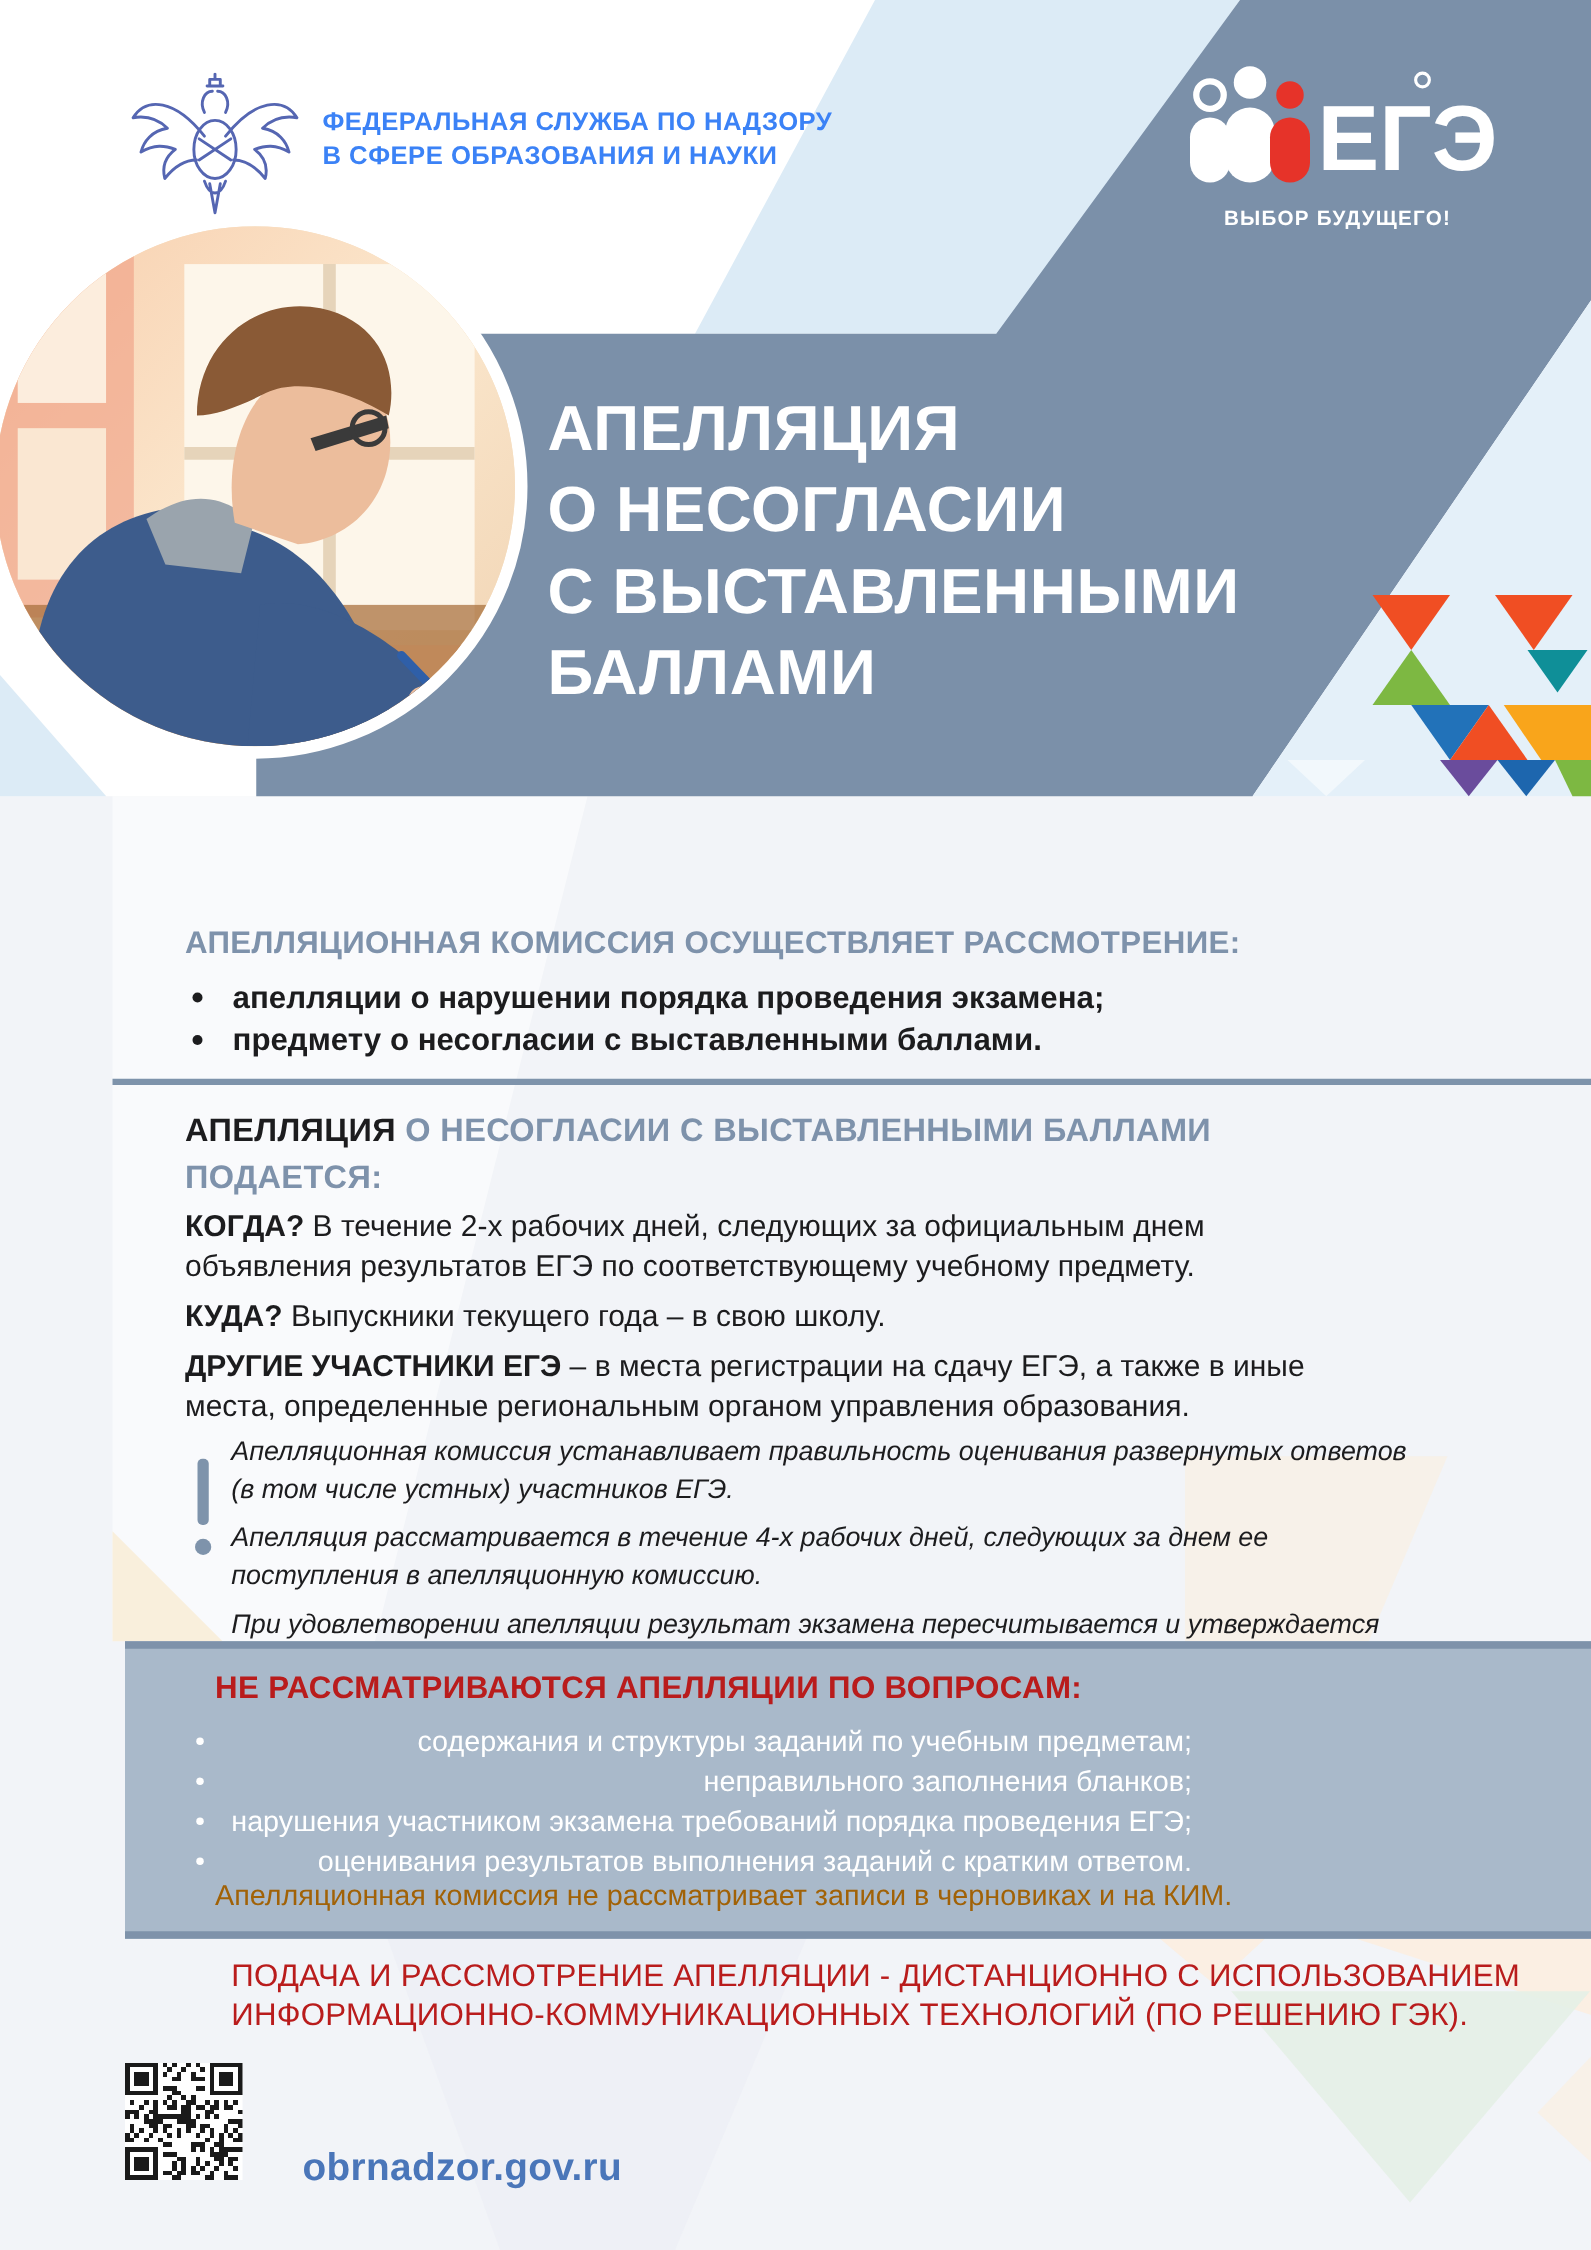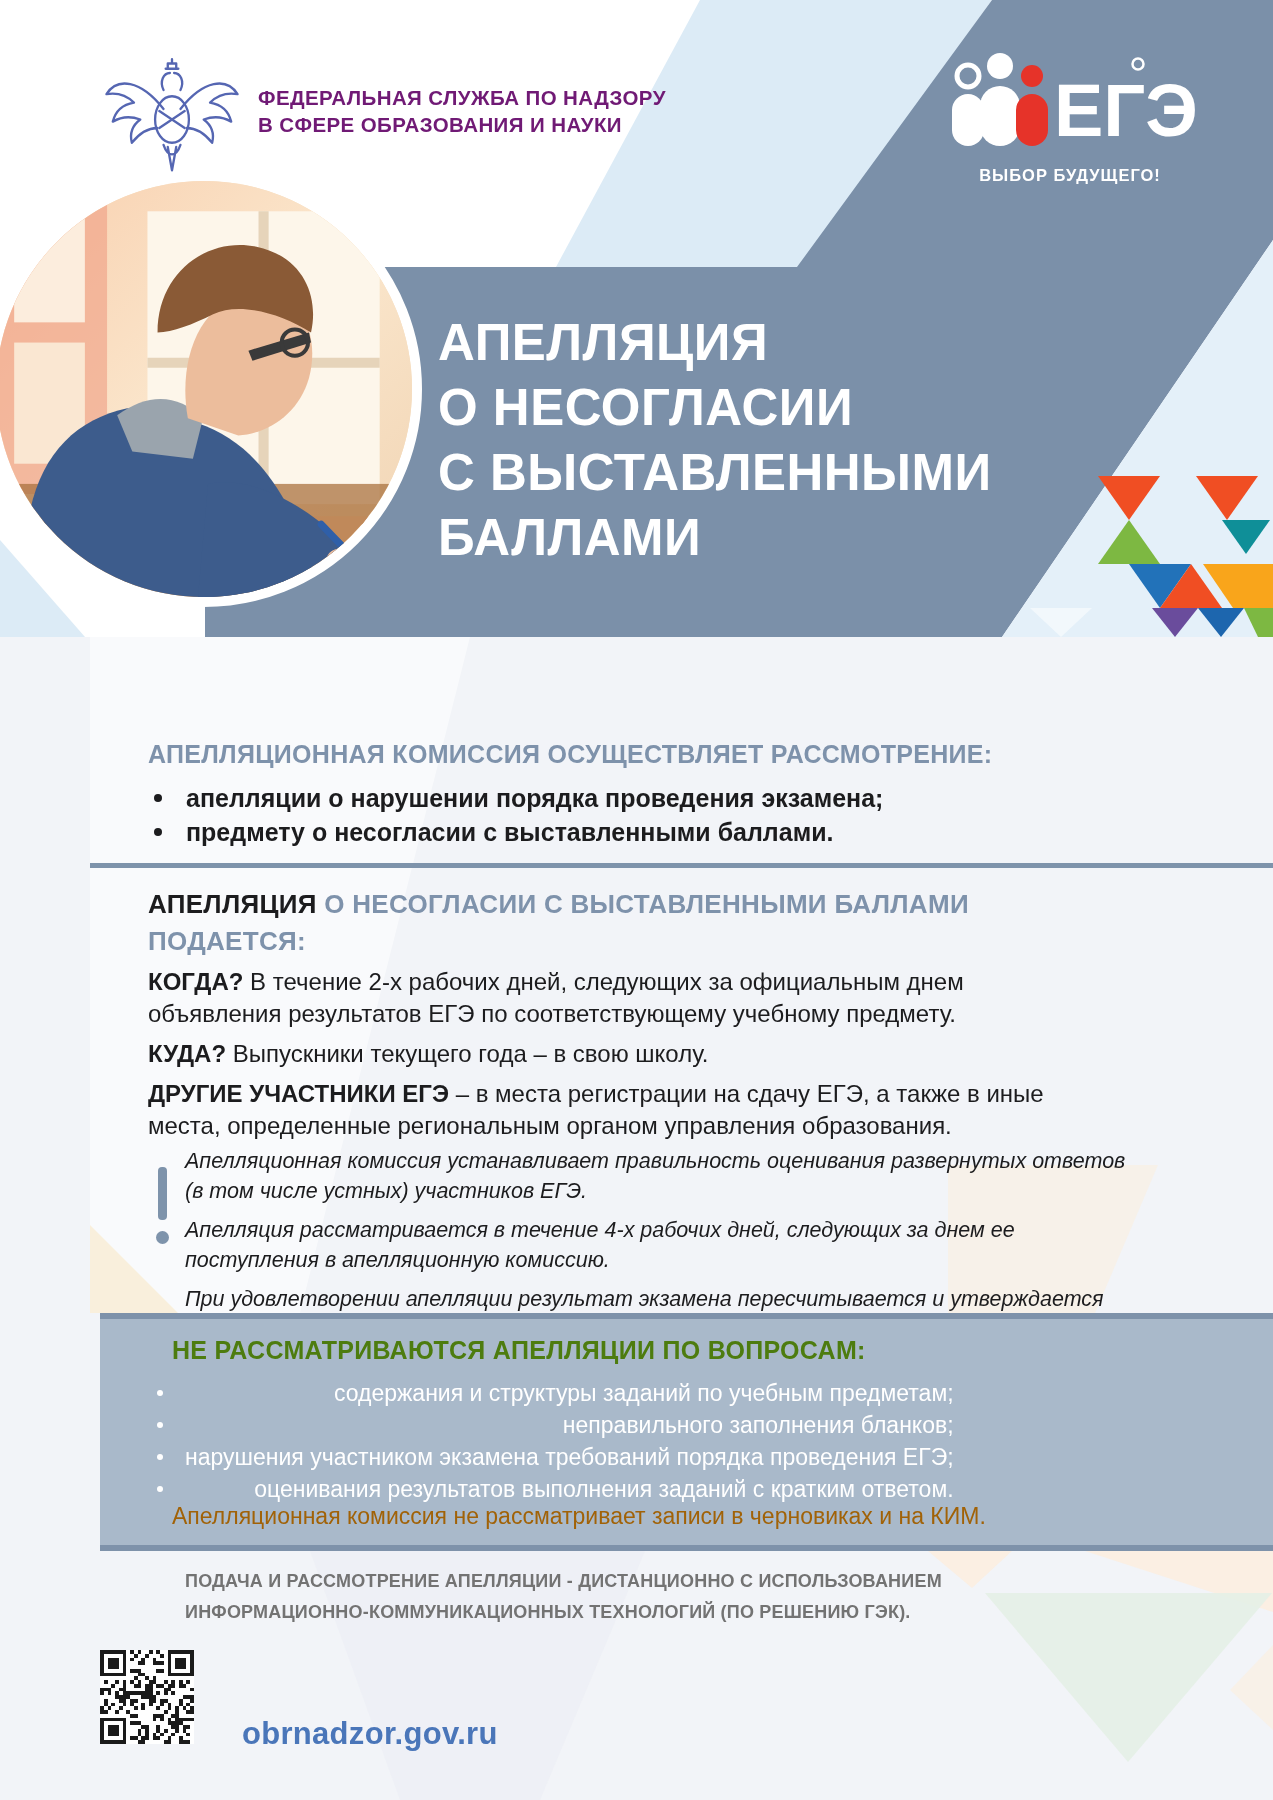--- a/index.html
+++ b/index.html
@@ -7,21 +7,21 @@
   body { font-family:"Liberation Sans", sans-serif; }
   #page {
     position:relative; width:1273px; height:1800px; margin:0 auto;
     background:#ffffff; overflow:hidden;
   }
   .abs { position:absolute; }
   svg { display:block; }
 
   
   .emblem { left:98px; top:58px; width:148px; height:122px; }
-  .agency { left:258px; top:84px; color:#701a75; font-weight:bold; font-size:20.5px; line-height:27px; letter-spacing:.4px; }
+  .agency { left:258px; top:84px; color:#3b82f6; font-weight:bold; font-size:20.5px; line-height:27px; letter-spacing:.4px; }
   .ege-logo { left:938px; top:48px; width:264px; height:106px; }
   .ege-slogan { left:928px; top:152px; width:284px; text-align:center; color:#ffffff; font-weight:bold; font-size:16.5px; letter-spacing:1px;margin-top:14px; }
 
   
   .photo { left:-14px; top:171px; width:436px; height:436px; border-radius:50%;
            border:10px solid #ffffff; overflow:hidden; background:#f5dfc2; }
   .photo svg { width:100%; height:100%; }
   .hero-title { left:438px; top:310px; color:#ffffff; font-weight:bold; font-size:51px; line-height:65px; letter-spacing:.5px; }
 
   
@@ -42,28 +42,28 @@
 
   
   .excl-bar { left:158px; top:1167px; width:9px; height:53px; background:#7e93ab; border-radius:4px; }
   .excl-dot { left:156px; top:1231px; width:13px; height:13px; background:#7e93ab; border-radius:50%; }
   .note { left:185px; top:1146px; width:948px; color:#1c1c1e; font-style:italic; font-size:21.5px; line-height:30px; }
   .note p { margin:0 0 9px 0; }
 
   
   .band { left:100px; top:1313px; width:1173px; height:238px; background:#a9b9ca;
           border-top:6px solid #7e92aa; border-bottom:6px solid #7e92aa; }
-  .band-head { left:172px; top:1336px; color:#4d7c0f; font-weight:bold; font-size:25px; letter-spacing:.3px; }
+  .band-head { left:172px; top:1336px; color:#b91c1c; font-weight:bold; font-size:25px; letter-spacing:.3px; }
   .band-bullets { left:155px; top:1377px; color:#ffffff; font-size:23px; }
   .band-bullets .bullet-row { padding-left:30px; line-height:32px;text-align:right; }
   .band-bullets .bullet-row .dot { left:2px; top:13px; width:6px; height:6px; }
   .band-foot { left:172px; top:1503px; color:#a16207; font-size:23px; }
 
   
-  .statement { left:185px; top:1566px; color:#737373; font-weight:bold; font-size:18px; line-height:31px; letter-spacing:.2px; }
+  .statement { left:185px; top:1566px; color:#b91c1c; font-weight:normal; font-size:25px; line-height:31px; letter-spacing:.2px; }
   .qr { left:100px; top:1650px; width:94px; height:94px; }
   .site { left:242px; top:1716px; color:#4a76b9; font-weight:bold; font-size:31px; letter-spacing:.3px; text-decoration:none; }
 </style>
 </head>
 <body>
 
 <div id="page">
 
   <svg class="abs" width="1273" height="1800" viewBox="0 0 1273 1800" style="left:0;top:0;">
     <rect width="1273" height="1800" fill="#ffffff"></rect>

